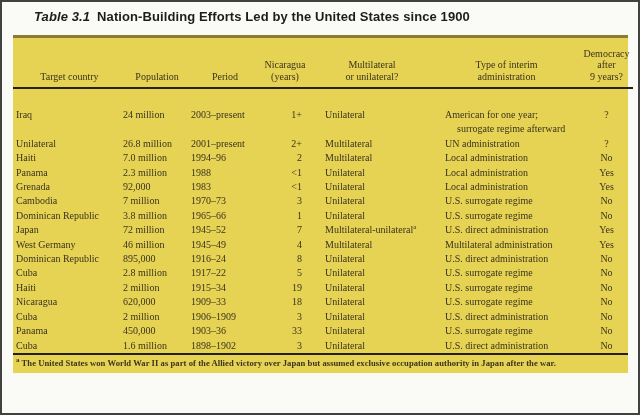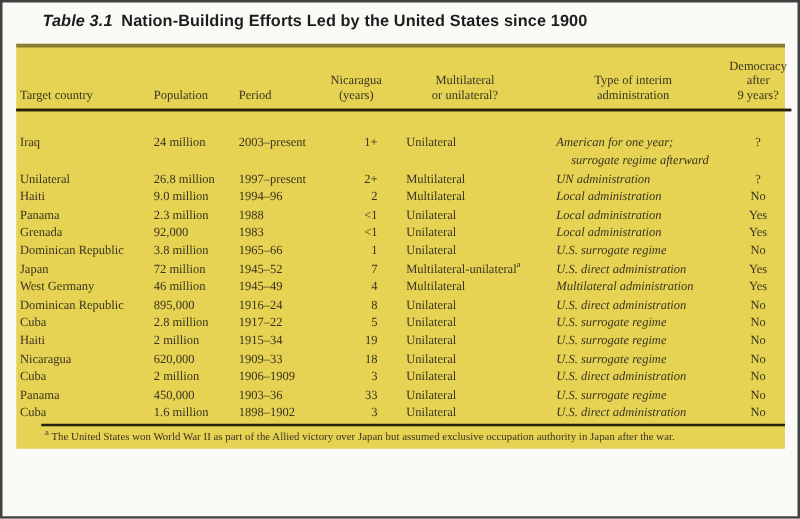--- a/index.html
+++ b/index.html
@@ -44,45 +44,44 @@
   col.w5{width:122px}
   col.w6{width:147px}
   col.w7{width:53px}
   thead tr{border-bottom:2px solid var(--rule);height:50px;}
   th{
     font-weight:normal;
     font-size:10px;line-height:11.5px;
     vertical-align:bottom;
     padding:0 0 5px 0;
     white-space:pre-line;
-    text-align:left;
+    text-align:center;
     color:var(--ink);
   }
   th.c4,th.c5,th.c6,th.c7{text-align:center;}
   th.c1{padding-left:3px;}
   td{
     font-size:10px;line-height:14.4px;
     padding:0;vertical-align:top;
     color:var(--ink);
   }
   td.c1{padding-left:3px;}
   td.c4{text-align:right;padding-right:9px;}
   td.c5{padding-left:14px;}
-  td.c6{padding-left:12px;font-style:italic;}
+  td.c6{padding-left:12px;}
   td.c7{text-align:center;}
   tbody tr:first-child td{padding-top:19px;}
   .admin2{padding-left:12px;}
   sup{font-size:7px;line-height:0;}
   .footnote{
     border-top:2px solid var(--rule);
-    font-size:8.6px;font-weight:normal;
+    font-size:8.6px;font-weight:bold;
     line-height:11px;
     padding:3px 2px 4px 3px;
     letter-spacing:.05px;
-    margin-left:20px;
   }
   .footnote sup{padding-right:2px;}
   .citation{
     font-family:"Liberation Sans",sans-serif;
     font-size:11.5px;line-height:15.5px;
     color:#3b3b3b;
     padding:6px 20px 0 8px;
     max-width:585px;
   }
 </style>
@@ -128,29 +127,29 @@
     <td class="c2">24 million</td>
     <td class="c3">2003–present</td>
     <td class="c4">1+</td>
     <td class="c5">Unilateral</td>
     <td class="c6">American for one year;<div class="admin2">surrogate regime afterward</div></td>
     <td class="c7">?</td>
   </tr>
           <tr>
     <td class="c1">Unilateral</td>
     <td class="c2">26.8 million</td>
-    <td class="c3">1997–present</td>
+    <td class="c3">2001–present</td>
     <td class="c4">2+</td>
     <td class="c5">Multilateral</td>
     <td class="c6">UN administration</td>
     <td class="c7">?</td>
   </tr>
           <tr>
     <td class="c1">Haiti</td>
-    <td class="c2">9.0 million</td>
+    <td class="c2">7.0 million</td>
     <td class="c3">1994–96</td>
     <td class="c4">2</td>
     <td class="c5">Multilateral</td>
     <td class="c6">Local administration</td>
     <td class="c7">No</td>
   </tr>
           <tr>
     <td class="c1">Panama</td>
     <td class="c2">2.3 million</td>
     <td class="c3">1988</td>
@@ -160,20 +159,29 @@
     <td class="c7">Yes</td>
   </tr>
           <tr>
     <td class="c1">Grenada</td>
     <td class="c2">92,000</td>
     <td class="c3">1983</td>
     <td class="c4">&lt;1</td>
     <td class="c5">Unilateral</td>
     <td class="c6">Local administration</td>
     <td class="c7">Yes</td>
+  </tr>
+          <tr>
+    <td class="c1">Cambodia</td>
+    <td class="c2">7 million</td>
+    <td class="c3">1970–73</td>
+    <td class="c4">3</td>
+    <td class="c5">Unilateral</td>
+    <td class="c6">U.S. surrogate regime</td>
+    <td class="c7">No</td>
   </tr>
           <tr>
     <td class="c1">Dominican Republic</td>
     <td class="c2">3.8 million</td>
     <td class="c3">1965–66</td>
     <td class="c4">1</td>
     <td class="c5">Unilateral</td>
     <td class="c6">U.S. surrogate regime</td>
     <td class="c7">No</td>
   </tr>

